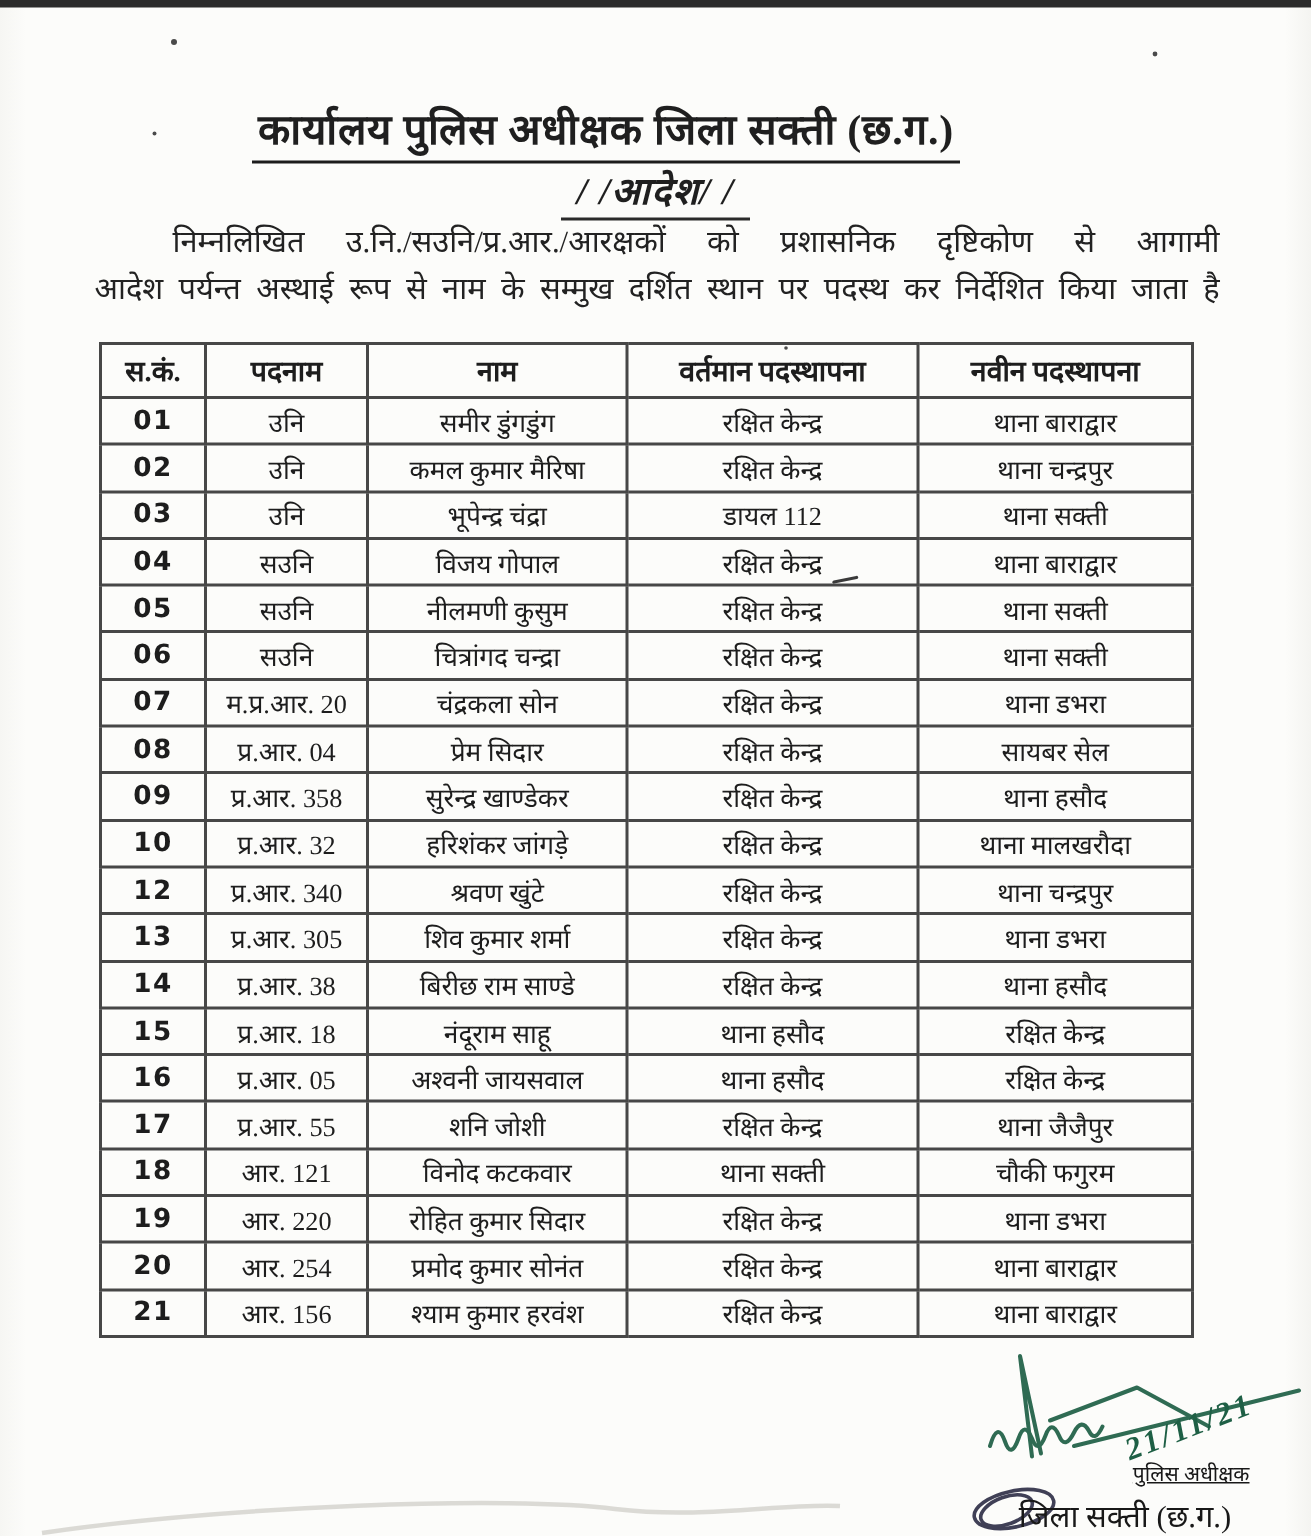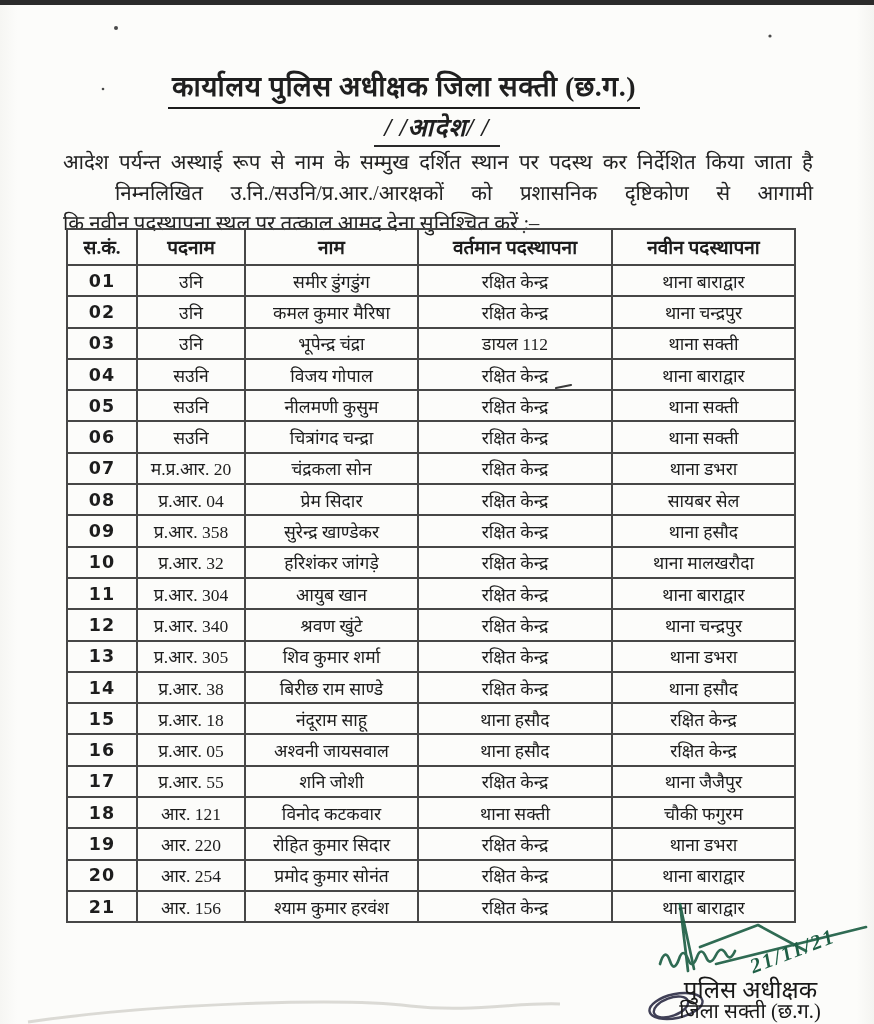--- a/index.html
+++ b/index.html
@@ -80,21 +80,21 @@
     position:absolute;left:751px;top:955px;width:130px;
     font-size:21px;font-style:italic;font-weight:bold;
     color:var(--sig);
     letter-spacing:2px;
     transform:rotate(-21deg);
     transform-origin:left center;
     white-space:nowrap;
   }
   .sig-designation{
     position:absolute;left:668px;top:972px;width:165px;
-    text-align:center;font-size:24px;color:#181818;
+    text-align:right;font-size:14px;color:#181818;text-decoration:underline;
   }
   .sig-office{
     position:absolute;left:660px;top:996px;width:180px;
     text-align:center;font-size:20.5px;color:#181818;
   }
 </style>
 </head>
 <body>
 
 <div class="page">
@@ -103,23 +103,22 @@
 
   <div class="title">
     <span>कार्यालय पुलिस अधीक्षक जिला सक्ती (छ.ग.)</span>
   </div>
 
   <div class="order-heading">
     <span>/ /आदेश/ /</span>
   </div>
 
   <div class="intro">
+    <div class="l-just l-first">निम्नलिखित उ.नि./सउनि/प्र.आर./आरक्षकों को प्रशासनिक दृष्टिकोण से आगामी</div>
     <div class="l-just">आदेश पर्यन्त अस्थाई रूप से नाम के सम्मुख दर्शित स्थान पर पदस्थ कर निर्देशित किया जाता है</div>
-    <div class="l-just l-first">निम्नलिखित उ.नि./सउनि/प्र.आर./आरक्षकों को प्रशासनिक दृष्टिकोण से आगामी</div>
-    <div>कि नवीन पदस्थापना स्थल पर तत्काल आमद देना सुनिश्चित करें :–</div>
   </div>
 
   <table class="order">
     <colgroup>
       <col class="w0">
         <col class="w1">
         <col class="w2">
         <col class="w3">
         <col class="w4">
     </colgroup>
@@ -197,27 +196,20 @@
           <td class="c4">थाना हसौद</td>
         </tr>
         <tr>
           <td class="c0">10</td>
           <td class="c1">प्र.आर. 32</td>
           <td class="c2">हरिशंकर जांगड़े</td>
           <td class="c3">रक्षित केन्द्र</td>
           <td class="c4">थाना मालखरौदा</td>
         </tr>
         <tr>
-          <td class="c0">11</td>
-          <td class="c1">प्र.आर. 304</td>
-          <td class="c2">आयुब खान</td>
-          <td class="c3">रक्षित केन्द्र</td>
-          <td class="c4">थाना बाराद्वार</td>
-        </tr>
-        <tr>
           <td class="c0">12</td>
           <td class="c1">प्र.आर. 340</td>
           <td class="c2">श्रवण खुंटे</td>
           <td class="c3">रक्षित केन्द्र</td>
           <td class="c4">थाना चन्द्रपुर</td>
         </tr>
         <tr>
           <td class="c0">13</td>
           <td class="c1">प्र.आर. 305</td>
           <td class="c2">शिव कुमार शर्मा</td>

